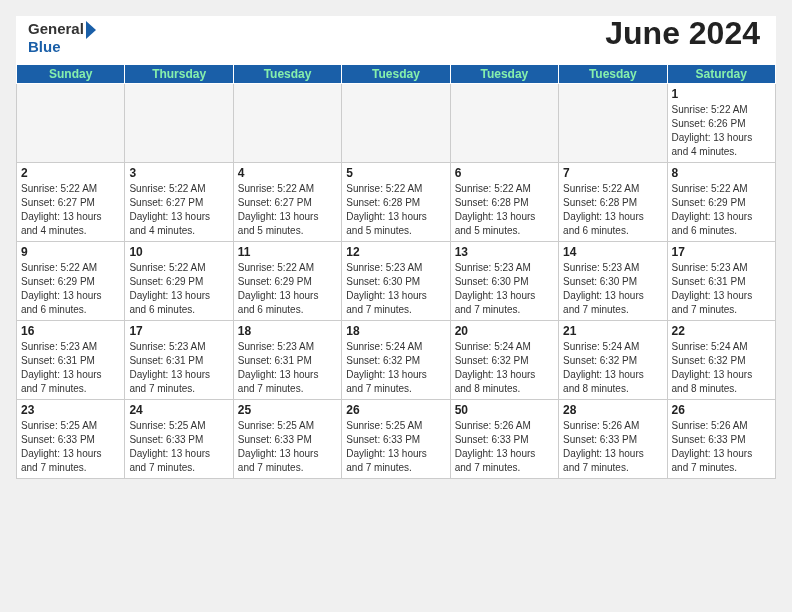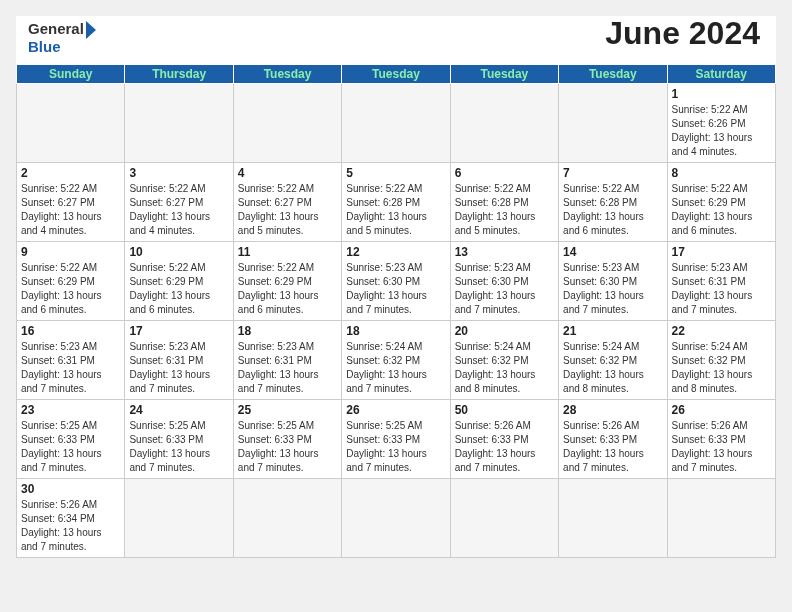--- a/index.html
+++ b/index.html
@@ -295,29 +295,15 @@
 Sunset: 6:33 PM
 Daylight: 13 hours and 7 minutes.</div>
           </td>
           <td>
             <div class="day-num">26</div>
             <div class="day-info" style="white-space: pre-line;">Sunrise: 5:26 AM
 Sunset: 6:33 PM
 Daylight: 13 hours and 7 minutes.</div>
           </td>
         </tr>
-        <tr>
-          <td>
-            <div class="day-num">30</div>
-            <div class="day-info" style="white-space: pre-line;">Sunrise: 5:26 AM
-Sunset: 6:34 PM
-Daylight: 13 hours and 7 minutes.</div>
-          </td>
-          <td class="empty"></td>
-          <td class="empty"></td>
-          <td class="empty"></td>
-          <td class="empty"></td>
-          <td class="empty"></td>
-          <td class="empty"></td>
-        </tr>
       </tbody>
   </table>
 </div>
 
 </body></html>

